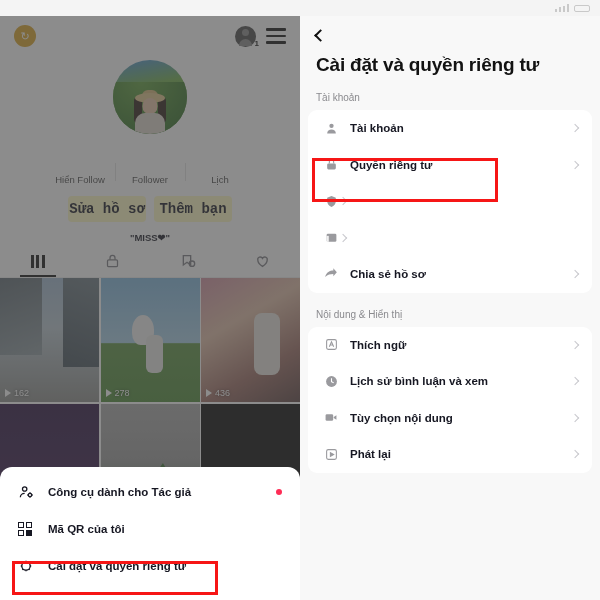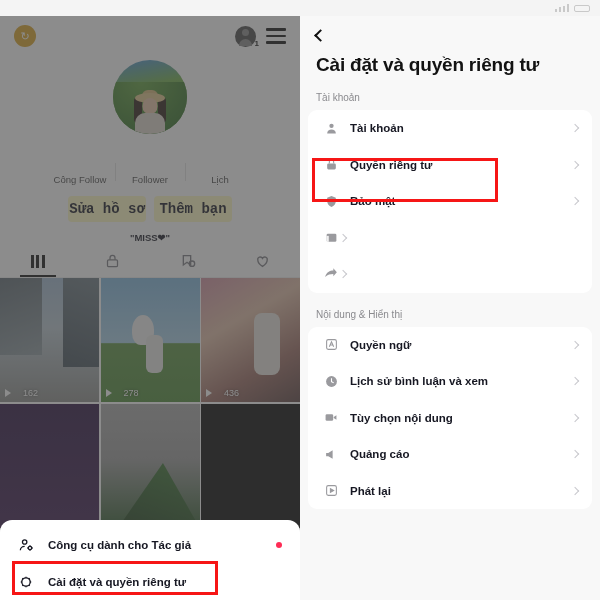--- a/index.html
+++ b/index.html
@@ -144,21 +144,21 @@
     content: ""; position: absolute; bottom: 0; left: 50%;
     transform: translateX(-50%); width: 36px; height: 2.5px; background: #111;
   }
   .grid-icon { display: grid; grid-template-columns: repeat(3, 3px); gap: 2.5px; }
   .grid-icon i { display: block; width: 3px; height: 13px; background: #111; }
 
   .video-grid { display: grid; grid-template-columns: repeat(3, 1fr); gap: 1.5px; background:#fff; }
   .vcell { position: relative; height: 124px; overflow: hidden; }
   .vcell .views {
     position: absolute; left: 5px; bottom: 4px;
-    color: #fff; font-size: 9px; display: flex; align-items: center; gap: 12px;
+    color: #fff; font-size: 9px; display: flex; align-items: center; gap: 3px;
     text-shadow: 0 0 3px rgba(0,0,0,.6);
   }
   .play-tri {
     width: 0; height: 0; border-left: 6px solid #fff;
     border-top: 4px solid transparent; border-bottom: 4px solid transparent;
   }
   .v1 { background: linear-gradient(180deg,#9fb8cf 0%, #b8c6cf 40%, #8c8d8a 100%); }
   .v1::before { content:""; position:absolute; left:0; top:0; width:42%; height:62%;
      background: linear-gradient(160deg,#5e6a72,#8d9aa0); }
   .v1::after { content:""; position:absolute; right:0; top:0; width:36%; height:72%;
@@ -178,21 +178,21 @@
   .v6 { background: #060606; }
 
   .dim {
     position: absolute; inset: 0;
     background: rgba(70,70,70,0.62);
     pointer-events: none;
   }
   .bottom-sheet {
     position: absolute; left: 0; right: 0; bottom: 0;
     background: #fff; border-radius: 12px 12px 0 0;
-    padding: 6px 0 0 0;
+    padding: 6px 0 16px 0;
     z-index: 5;
   }
   .sheet-item {
     display: flex; align-items: center; height: 37px;
     padding: 0 18px; position: relative;
   }
   .sheet-item .si-icon {
     width: 22px; display: flex; align-items: center; justify-content: flex-start;
     color: #161722;
   }
@@ -297,21 +297,21 @@
           <div class="hat-top"></div>
           <div class="hat"></div>
           <div class="face"></div>
           <div class="body"></div>
         </div>
         <div class="pa-handle-blob"></div>
 
         <div class="stats">
           <div class="stat">
             <div class="num-blob"></div>
-            <div class="lbl">Công Follow</div>
+            <div class="lbl">Hiển Follow</div>
           </div>
           <div class="stat">
             <div class="num-blob"></div>
             <div class="lbl">Follower</div>
           </div>
           <div class="stat">
             <div class="num-blob"></div>
             <div class="lbl">Lịch</div>
           </div>
         </div>
@@ -385,20 +385,31 @@
           <span class="si-icon">
             <svg width="16" height="16" viewBox="0 0 24 24" fill="none" stroke="#161722" stroke-width="1.9">
               <circle cx="10" cy="7.5" r="3.3"></circle>
                 <path d="M3.5 20c0-3.6 2.9-6 6.5-6"></path>
               <circle cx="18" cy="16.5" r="2.6"></circle>
                 <path d="M18 12.4v1.2M18 19.4v1.2M14 16.5h1.2M20.8 16.5H22"></path>
             </svg>
           </span>
           <span class="si-label">Công cụ dành cho Tác giả</span>
           <span class="red-dot"></span>
+        </div>
+        <div class="sheet-item">
+          <span class="si-icon">
+            <div class="qr-icon">
+                <i></i>
+                <i></i>
+                <i></i>
+                <i></i>
+              </div>
+          </span>
+          <span class="si-label">Mã QR của tôi</span>
         </div>
         <div class="sheet-item">
           <span class="si-icon">
             <svg width="16" height="16" viewBox="0 0 24 24" fill="none" stroke="#161722" stroke-width="2">
               <circle cx="12" cy="12" r="6.3"></circle>
               <path d="M12 4.2v1.6M12 18.2v1.6M4.2 12h1.6M18.2 12h1.6M6.5 6.5l1.2 1.2M16.3 16.3l1.2 1.2M17.5 6.5l-1.2 1.2M7.7 16.3l-1.2 1.2"></path>
             </svg>
           </span>
           <span class="si-label">Cài đặt và quyền riêng tư</span>
         </div>
@@ -449,52 +460,52 @@
         </span>
         <span class="r-label">Quyền riêng tư</span>
         <span class="chev"></span>
       </div>
       <div class="row">
         <span class="r-icon">
           <svg width="13" height="13" viewBox="0 0 24 24" fill="#9a9a9e">
               <path d="M12 2l8 3.3v6c0 5.2-3.4 9.4-8 10.7-4.6-1.3-8-5.5-8-10.7v-6z"></path>
             </svg>
         </span>
-        <span class="r-label">Bảo mật</span>
         <span class="chev"></span>
       </div>
       <div class="row">
         <span class="r-icon">
           <svg width="13" height="13" viewBox="0 0 24 24" fill="#9a9a9e">
               <rect x="3" y="5" width="18" height="15" rx="2.4"></rect>
               <rect x="3" y="9" width="4" height="11" fill="#ffffff" opacity=".85"></rect>
             </svg>
         </span>
         <span class="chev"></span>
       </div>
       <div class="row">
         <span class="r-icon">
           <svg width="14" height="14" viewBox="0 0 24 24" fill="#9a9a9e">
               <path d="M2 17C4 9 10 6 16 6V2l6 7-6 7v-4c-5 0-10 1-14 5z"></path>
             </svg>
         </span>
+        <span class="r-label">Chia sẻ hồ sơ</span>
         <span class="chev"></span>
       </div>
     </div>
 
     <div class="sec-label">Nội dung &amp; Hiển thị</div>
     <div class="card">
       <div class="row">
         <span class="r-icon">
           <svg width="13" height="13" viewBox="0 0 24 24" fill="none" stroke="#9a9a9e" stroke-width="2">
               <rect x="3" y="3" width="18" height="18" rx="3"></rect>
               <path d="M8 16l4-9 4 9M9.6 13h4.8"></path>
             </svg>
         </span>
-        <span class="r-label">Quyền ngữ</span>
+        <span class="r-label">Thích ngữ</span>
         <span class="chev"></span>
       </div>
       <div class="row">
         <span class="r-icon">
           <svg width="13" height="13" viewBox="0 0 24 24" fill="#9a9a9e">
               <circle cx="12" cy="12" r="10"></circle>
               <path d="M12 6v6.5l4 2" fill="none" stroke="#fff" stroke-width="2"></path>
             </svg>
         </span>
         <span class="r-label">Lịch sử bình luận và xem</span>
@@ -505,29 +516,20 @@
           <svg width="14" height="13" viewBox="0 0 24 24" fill="#9a9a9e">
               <rect x="2" y="6" width="14" height="12" rx="2.4"></rect>
               <path d="M17 11l5-3v8l-5-3z"></path>
             </svg>
         </span>
         <span class="r-label">Tùy chọn nội dung</span>
         <span class="chev"></span>
       </div>
       <div class="row">
         <span class="r-icon">
-          <svg width="14" height="13" viewBox="0 0 24 24" fill="#9a9a9e">
-              <path d="M3 9v6h4l8 5V4L7 9z"></path>
-            </svg>
-        </span>
-        <span class="r-label">Quảng cáo</span>
-        <span class="chev"></span>
-      </div>
-      <div class="row">
-        <span class="r-icon">
           <svg width="13" height="13" viewBox="0 0 24 24" fill="none" stroke="#9a9a9e" stroke-width="2">
               <rect x="3" y="3" width="18" height="18" rx="3"></rect>
               <path d="M10 8.5l6 3.5-6 3.5z" fill="#9a9a9e"></path>
             </svg>
         </span>
         <span class="r-label">Phát lại</span>
         <span class="chev"></span>
       </div>
     </div>
 

